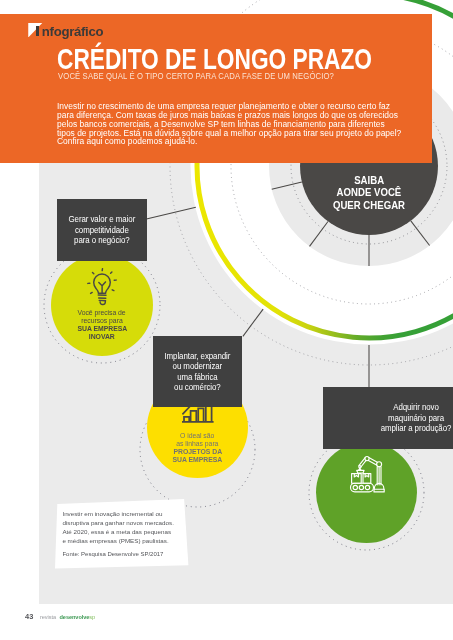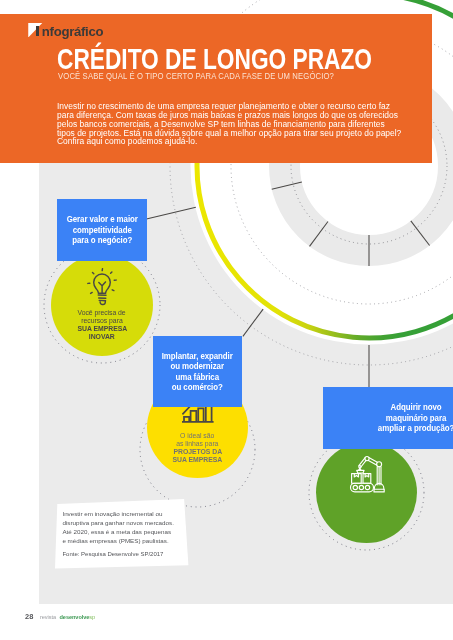--- a/index.html
+++ b/index.html
@@ -14,22 +14,22 @@
   #logo-text{position:absolute;left:13.8px;top:4.5px;font-size:13.2px;font-weight:bold;color:#3c3a38;letter-spacing:-0.3px;white-space:nowrap;}
   #title{position:absolute;left:57px;top:27.5px;font-size:30px;font-weight:bold;color:#fff;white-space:nowrap;transform:scaleX(0.757);transform-origin:0 0;}
   #subtitle{position:absolute;left:58px;top:57.3px;font-size:8.5px;color:#fbe2d3;letter-spacing:0.15px;white-space:nowrap;transform:scaleX(0.905);transform-origin:0 0;}
   #body{position:absolute;left:57px;top:88px;width:360px;white-space:nowrap;font-size:8.45px;line-height:8.85px;color:#ffffff;letter-spacing:0px;}
 
   #hub{position:absolute;left:300px;top:97px;width:138px;height:138px;border-radius:50%;background:#4a4846;
        color:#fff;z-index:5;display:flex;flex-direction:column;align-items:center;justify-content:flex-end;
        padding-bottom:23px;box-sizing:border-box;font-weight:bold;font-size:10.4px;line-height:12.3px;text-align:center;letter-spacing:0px;}
   #hub > div{transform:scaleX(0.925);}
 
-  .card{position:absolute;background:#3b82f6;color:#fff;display:flex;align-items:center;justify-content:center;
-        text-align:center;font-weight:bold;z-index:6;}
+  .card{position:absolute;background:#404040;color:#fff;display:flex;align-items:center;justify-content:center;
+        text-align:center;font-weight:normal;z-index:6;}
   .card > div{line-height:10.45px;font-size:8.5px;letter-spacing:-0.08px;transform:scaleX(0.93);}
 
   .circ{position:absolute;border-radius:50%;z-index:4;}
   .nicon{position:absolute;left:0;right:0;display:flex;justify-content:center;line-height:0;}
   .cap{position:absolute;left:0;right:0;text-align:center;line-height:8.05px;font-size:7.3px;letter-spacing:-0.05px;}
   .cap > *{display:inline-block;transform:scaleX(0.94);}
   .cap b{font-weight:bold;}
 
   #note{position:absolute;left:54px;top:497px;width:138px;height:74px;z-index:6;}
   #note-shape{position:absolute;left:0;top:0;}
@@ -69,20 +69,25 @@
   <circle cx="369.0" cy="166.0" r="138" fill="none" stroke="#86868d" stroke-width="0.8" stroke-dasharray="0.9 3.4"></circle>
   <path d="M 197.24 157.00 A 172 172 0 1 0 398.87 -3.39" fill="none" stroke="url(#arcgrad)" stroke-width="5"></path>
   <circle cx="369.0" cy="166.0" r="199" fill="none" stroke="#86868d" stroke-width="0.8" stroke-dasharray="0.9 3.4"></circle>
   <line x1="195.85" y1="207.25" x2="144.29" y2="219.53" stroke="#4a4846" stroke-width="1.05"></line>
   <line x1="263.12" y1="309.09" x2="242.90" y2="336.42" stroke="#4a4846" stroke-width="1.05"></line>
   <line x1="369.00" y1="345.00" x2="369.00" y2="387.00" stroke="#4a4846" stroke-width="1.05"></line>
   <circle cx="102" cy="305" r="58" fill="none" stroke="#6b6b78" stroke-width="0.9" stroke-dasharray="1 3.8"></circle>
   <circle cx="197.5" cy="449.5" r="57.5" fill="none" stroke="#6b6b78" stroke-width="0.9" stroke-dasharray="1 3.8"></circle>
   <circle cx="366.5" cy="492.5" r="57.5" fill="none" stroke="#6b6b78" stroke-width="0.9" stroke-dasharray="1 3.8"></circle>
 </svg>
+  <div id="hub" class="circ">
+    <div>SAIBA</div>
+    <div>AONDE VOCÊ</div>
+    <div>QUER CHEGAR</div>
+  </div>
   <div class="card" id="card0" style="left:57px;top:199px;width:90px;height:62px;">
     <div>
       <span>Gerar valor e maior</span><br>
       <span>competitividade</span><br>
       <span>para o negócio?</span><br>
     </div>
   </div>
   <div class="card" id="card1" style="left:153px;top:336px;width:89px;height:71px;">
     <div>
       <span>Implantar, expandir</span><br>
@@ -177,21 +182,21 @@
         <polygon points="3.3,6.9 130.1,2 134.4,68.2 1,71.5" fill="#ffffff"></polygon>
       </svg>
     <div id="note-text">
       <span>Investir em inovação incremental ou</span><br>
       <span>disruptiva para ganhar novos mercados.</span><br>
       <span>Até 2020, essa é a meta das pequenas</span><br>
       <span>e médias empresas (PMES) paulistas.</span><br>
     </div>
     <div id="note-src">Fonte: Pesquisa Desenvolve SP/2017</div>
   </div>
-  <div id="footer"><span id="pagenum">28</span><span id="fmag">revista</span><span id="fbrand">desenvolve</span><span id="fbrandsuf">sp</span></div>
+  <div id="footer"><span id="pagenum">43</span><span id="fmag">revista</span><span id="fbrand">desenvolve</span><span id="fbrandsuf">sp</span></div>
   <div id="header">
     <div id="logo">
       <svg id="logo-flag" viewBox="0 0 14 14.5">
           <path d="M0 0 L14 0 L0 14.5 Z" fill="#ffffff"></path>
         </svg>
       <div id="logo-ibar"></div>
       <div id="logo-text">nfográfico</div>
     </div>
     <div id="title">CRÉDITO DE LONGO PRAZO</div>
     <div id="subtitle">VOCÊ SABE QUAL É O TIPO CERTO PARA CADA FASE DE UM NEGÓCIO?</div>

